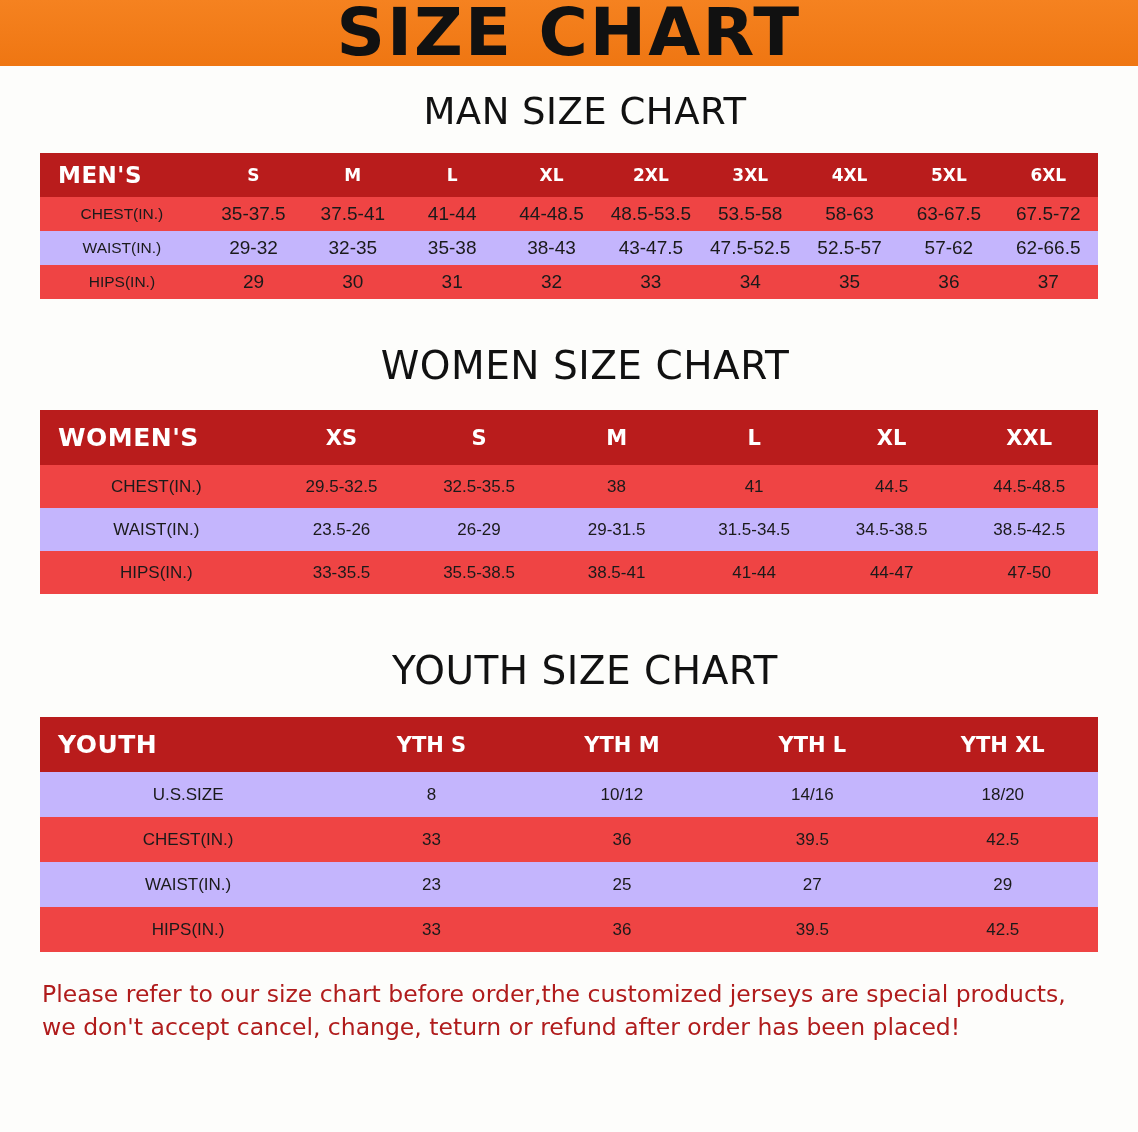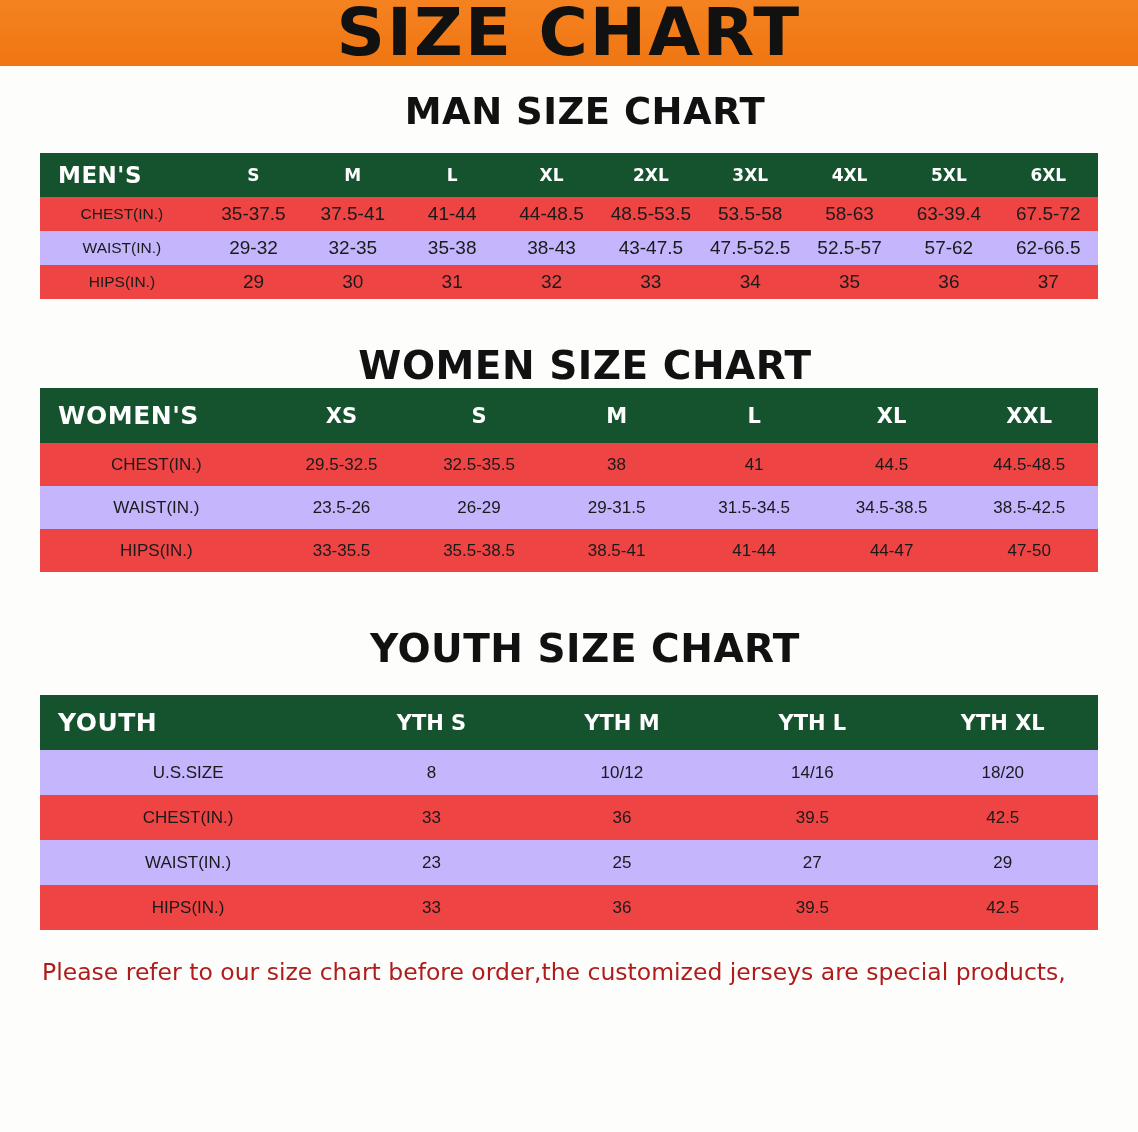--- a/index.html
+++ b/index.html
@@ -38,41 +38,41 @@
     letter-spacing: 2px;
     color: #111;
     line-height: 1;
     transform: scaleX(1.02);
   }
 
   
   .section-title {
     text-align: center;
     font-family: "DejaVu Sans", sans-serif;
-    font-weight: bold;
+    font-weight: normal;
     font-size: 37px;
     letter-spacing: 0.5px;
     color: #111;
     padding-left: 32px;
   }
   .title-man   { margin-top: 24px; margin-bottom: 20px; }
-  .title-women { margin-top: 44px; font-size: 39px; }
+  .title-women { margin-top: 44px; margin-bottom: 22px; font-size: 39px; }
   .title-youth { margin-top: 54px; margin-bottom: 24px; font-size: 39px; }
 
   
   .table-wrap {
     margin: 0 40px;
   }
   table {
     width: 100%;
     border-collapse: collapse;
     table-layout: fixed;
   }
   thead tr {
-    background: #14532d;
+    background: #b91c1c;
     color: #ffffff;
   }
   thead th {
     font-family: "DejaVu Sans", sans-serif;
     font-weight: bold;
     text-align: center;
     padding: 9px 2px;
   }
   thead th.rowlabel {
     text-align: left;
@@ -155,21 +155,21 @@
       <tbody>
         <tr class="shade">
           <td class="rowlabel">CHEST(IN.)</td>
           <td>35-37.5</td>
           <td>37.5-41</td>
           <td>41-44</td>
           <td>44-48.5</td>
           <td>48.5-53.5</td>
           <td>53.5-58</td>
           <td>58-63</td>
-          <td>63-39.4</td>
+          <td>63-67.5</td>
           <td>67.5-72</td>
         </tr>
         <tr class="plain">
           <td class="rowlabel">WAIST(IN.)</td>
           <td>29-32</td>
           <td>32-35</td>
           <td>35-38</td>
           <td>38-43</td>
           <td>43-47.5</td>
           <td>47.5-52.5</td>
@@ -287,15 +287,16 @@
           <td>36</td>
           <td>39.5</td>
           <td>42.5</td>
         </tr>
       </tbody>
     </table>
   </div>
 
   <div class="note">
     <span>Please refer to our size chart before order,the customized jerseys are special products,</span>
+    <span>we don't accept cancel, change, teturn or refund after order has been placed!</span>
   </div>
 
 </div>
 
 </body></html>

